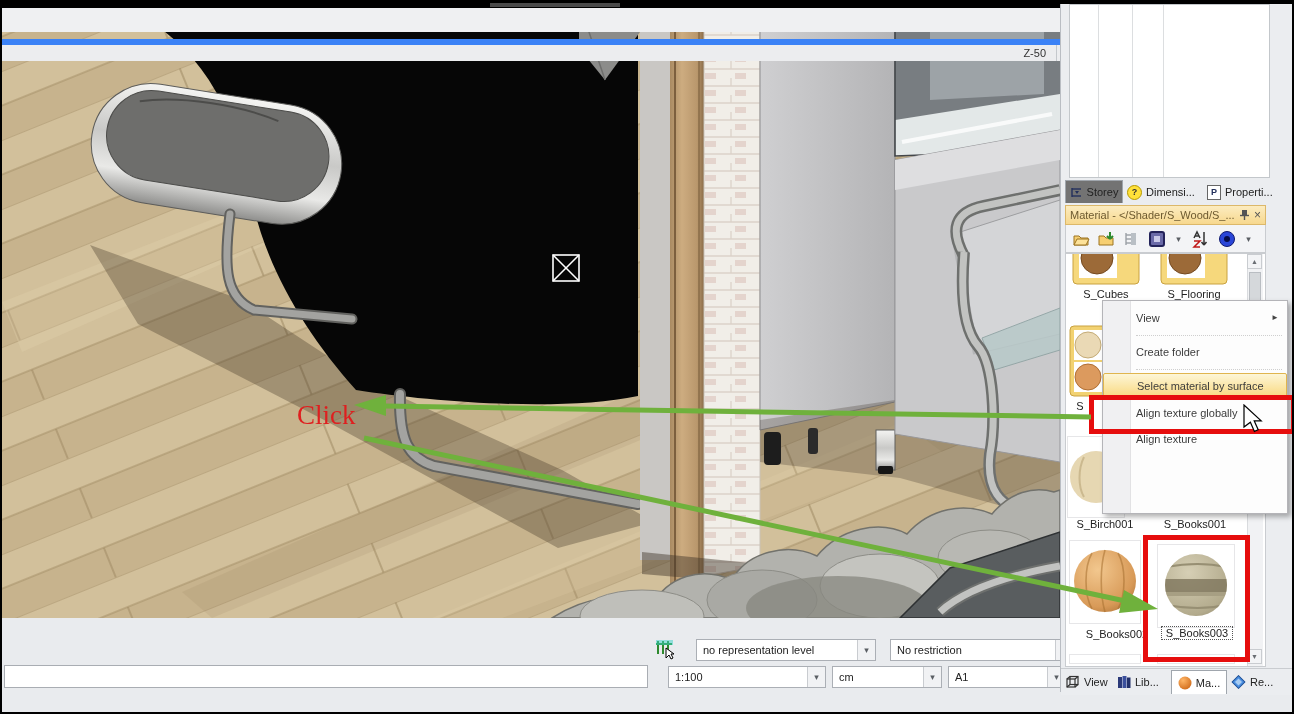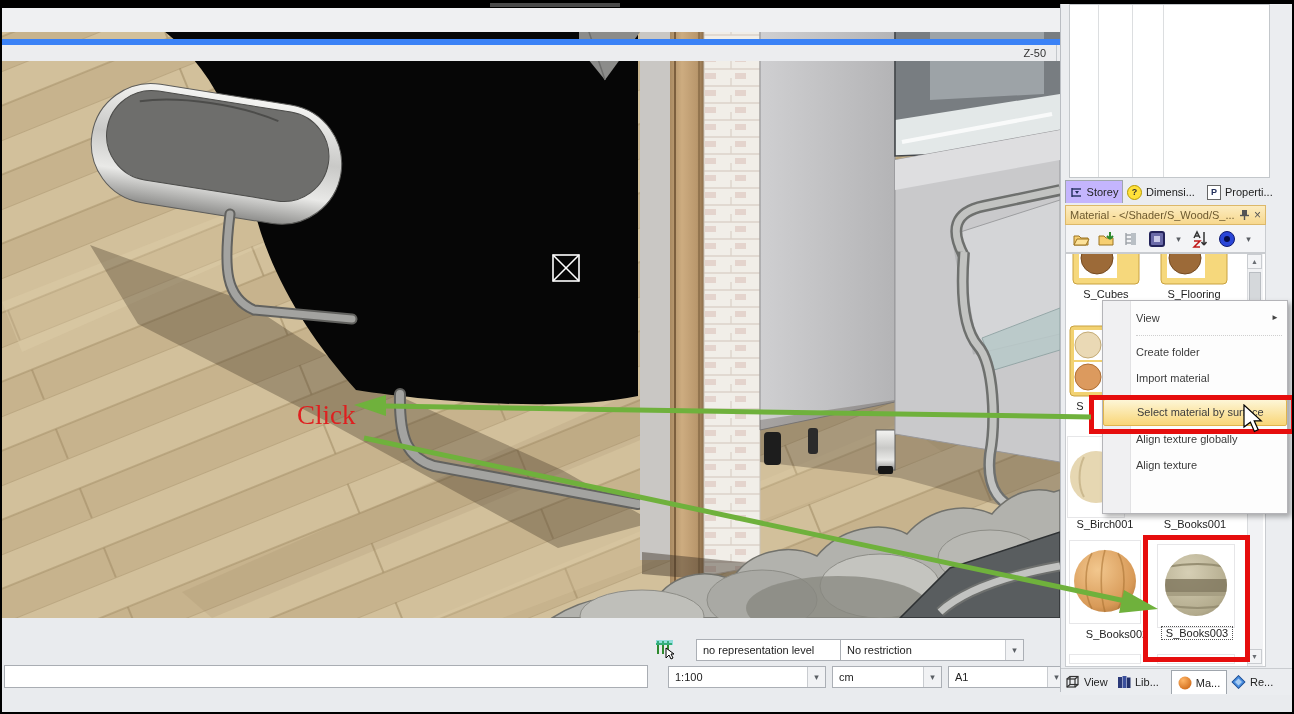--- a/index.html
+++ b/index.html
@@ -284,21 +284,21 @@
           <line x1="2" y1="6" x2="18" y2="6"></line>
         </g>
         <rect x="2" y="2" width="17" height="5" fill="#3ad1c8" opacity="0.5"></rect>
         <path d="M12,10 L12,20 L15,17 L17,21 L19,20 L17,16 L20,16 Z" fill="#fff" stroke="#000" stroke-width="1"></path>
       </svg>
   </span>
   <div class="combo" style="left:682px;top:637px;width:180px;height:22px;">
     <span class="val">no representation level</span>
     <span class="dd">▾</span>
   </div>
-  <div class="combo" style="left:826px;top:637px;width:184px;height:22px;">
+  <div class="combo" style="left:876px;top:637px;width:184px;height:22px;">
     <span class="val">No restriction</span>
     <span class="dd">▾</span>
   </div>
 
   <div class="abs" style="left:0;top:660;width:1058px;height:30px;background:#eff0f2;"></div>
   <input class="abs" style="left: 2px; top: 663px; width: 644px; height: 23px; border: 1px solid rgb(169, 173, 179); background: rgb(255, 255, 255); box-sizing: border-box; font: inherit; padding: 0px 4px;" value="">
   <div class="combo" style="left:654px;top:664px;width:158px;height:22px;">
     <span class="val">1:100</span>
     <span class="dd">▾</span>
   </div>
@@ -324,21 +324,21 @@
   </div>
 
   <div class="sb">
 
     <div class="abs" style="left:8px;top:0;width:201px;height:174px;background:#fff;border:1px solid #c3c7cb;box-sizing:border-box;">
       <span class="abs" style="left:28px;top:0;bottom:0;border-left:1px solid #dcdee0;"></span>
       <span class="abs" style="left:62px;top:0;bottom:0;border-left:1px solid #dcdee0;"></span>
       <span class="abs" style="left:93px;top:0;bottom:0;border-left:1px solid #dcdee0;"></span>
     </div>
 
-    <div class="tab-top" style="left:4px;top:176px;width:56px;height:22px;background:#c4b5fd;border:1px solid #a0a6ad;border-bottom:none;justify-content:center;">
+    <div class="tab-top" style="left:4px;top:176px;width:56px;height:22px;background:#737373;border:1px solid #a0a6ad;border-bottom:none;justify-content:center;">
       <svg width="13" height="13">
           <g stroke="#23305c" stroke-width="1.4">
             <line x1="2" y1="2" x2="2" y2="11"></line>
             <line x1="2" y1="3" x2="11" y2="3"></line>
             <line x1="2" y1="10" x2="11" y2="10"></line>
           </g>
           <path d="M5,5 L9,5 L7,8 Z" fill="#23305c"></path>
         </svg>
       <span>Storey</span>
     </div>
@@ -545,21 +545,20 @@
   </div>
 
   <div class="menu">
     <div class="gutter"></div>
     <div class="mi">
       <span>View</span>
       <span class="sub">►</span>
     </div>
     <div class="msep"></div>
     <div class="mi"><span>Create folder</span></div>
-    <div class="mi"><span>Import material</span></div>
     <div class="msep"></div>
     <div class="mi hl"><span>Select material by surface</span></div>
     <div class="mi"><span>Align texture globally</span></div>
     <div class="mi"><span>Align texture</span></div>
   </div>
 
   <div class="redbox" style="left:1087px;top:393px;width:197px;height:29px;"></div>
   <div class="redbox" style="left:1141px;top:533px;width:97px;height:117px;"></div>
 
   <svg class="abs" style="left:0;top:0;z-index:60;pointer-events:none;" width="1294" height="714">

